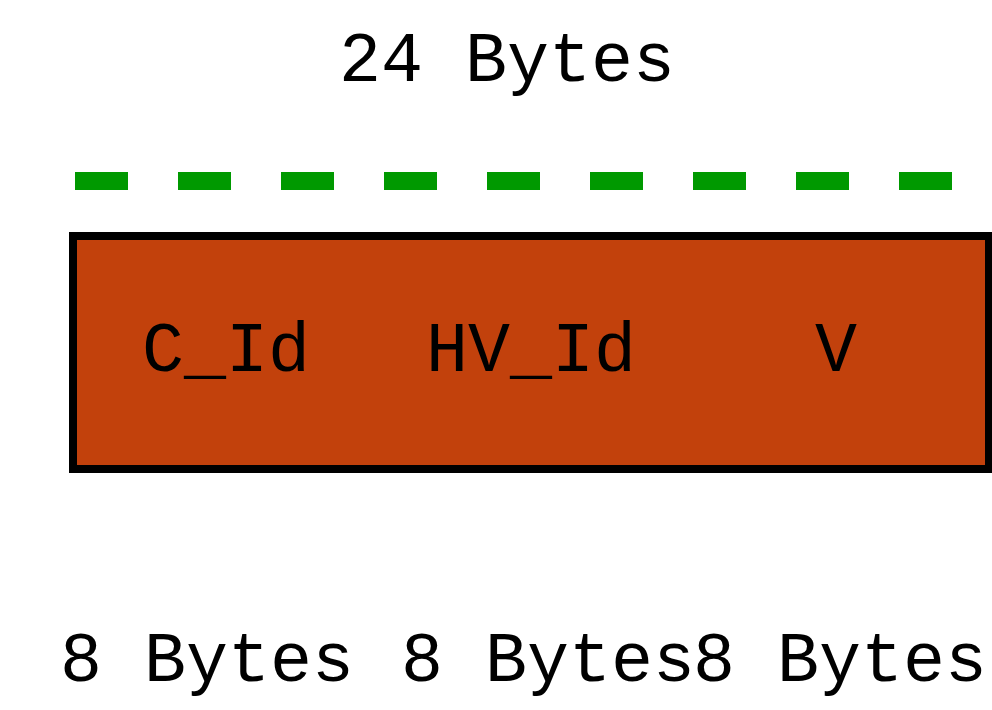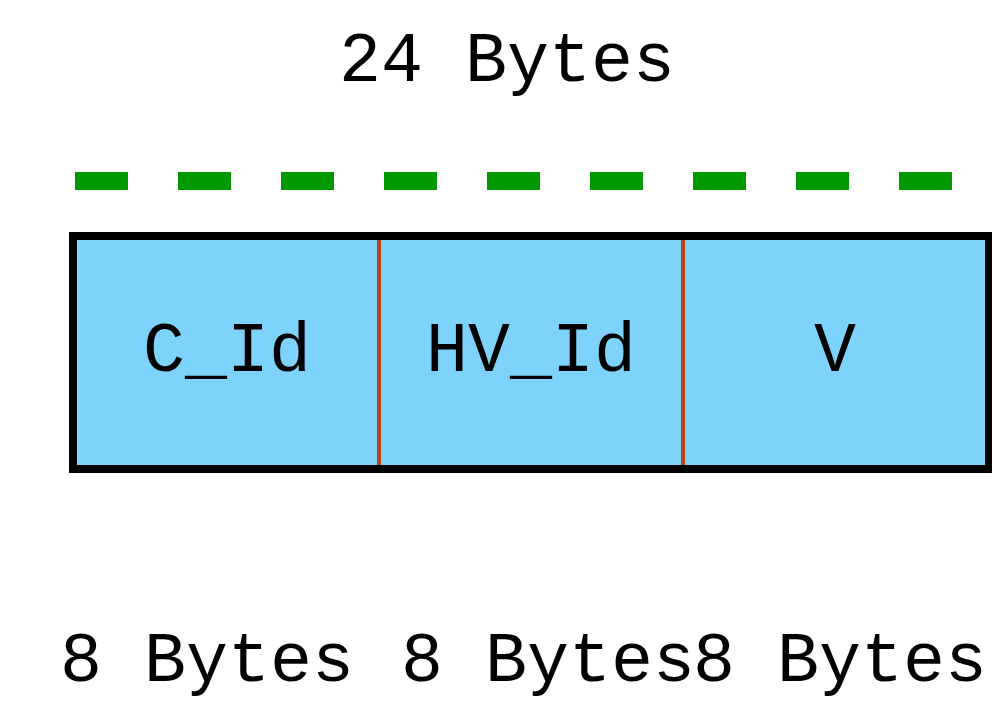--- a/index.html
+++ b/index.html
@@ -42,32 +42,32 @@
   }
   .record-box {
     position: absolute;
     top: 232px;
     left: 29px;
     width: 924px;
     height: 241px;
     box-sizing: border-box;
     border: 8px solid #000000;
     display: flex;
-    background: #7dd3fc;
+    background: #c2410c;
   }
   .cell {
     flex: 1 1 0;
     display: flex;
     align-items: center;
     justify-content: center;
     font-size: 70px;
     white-space: nowrap;
   }
   .cell + .cell {
-    border-left: 4px solid #c2410c;
+    border-left: 7px solid #c2410c;
   }
   .size-label {
     position: absolute;
     top: 624px;
     transform: translateX(-50%);
     font-size: 70px;
     line-height: 1.1;
     white-space: nowrap;
   }
   .size-label.pos-0 { left: 167px; }

